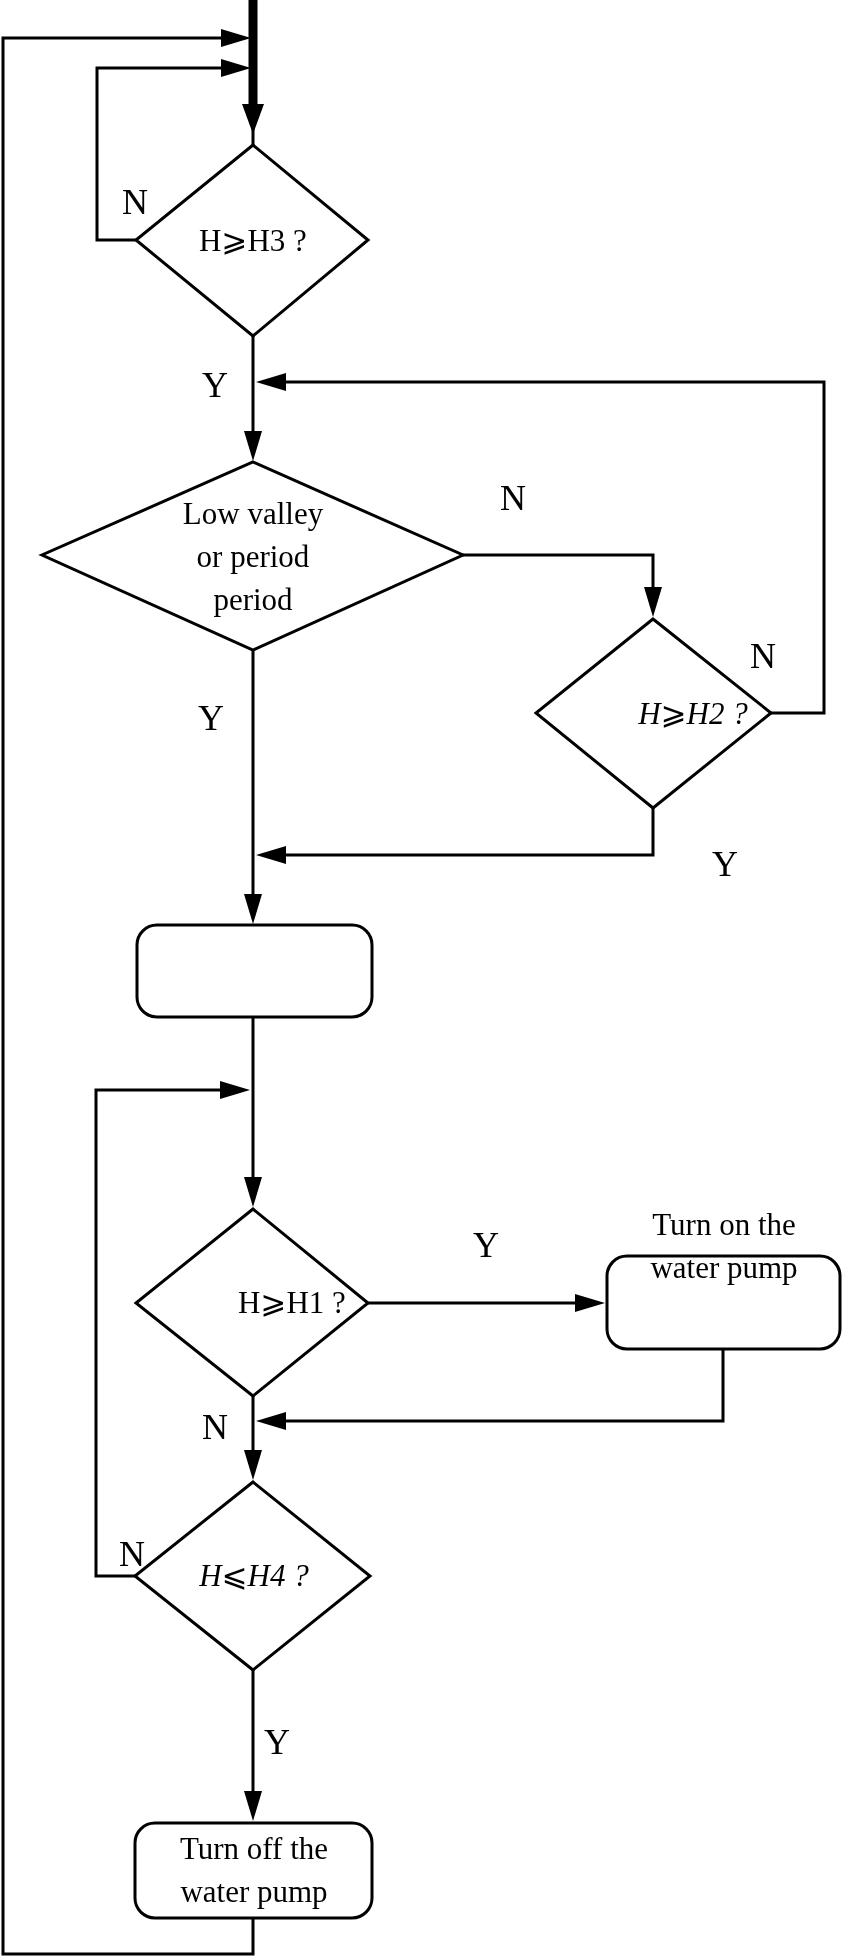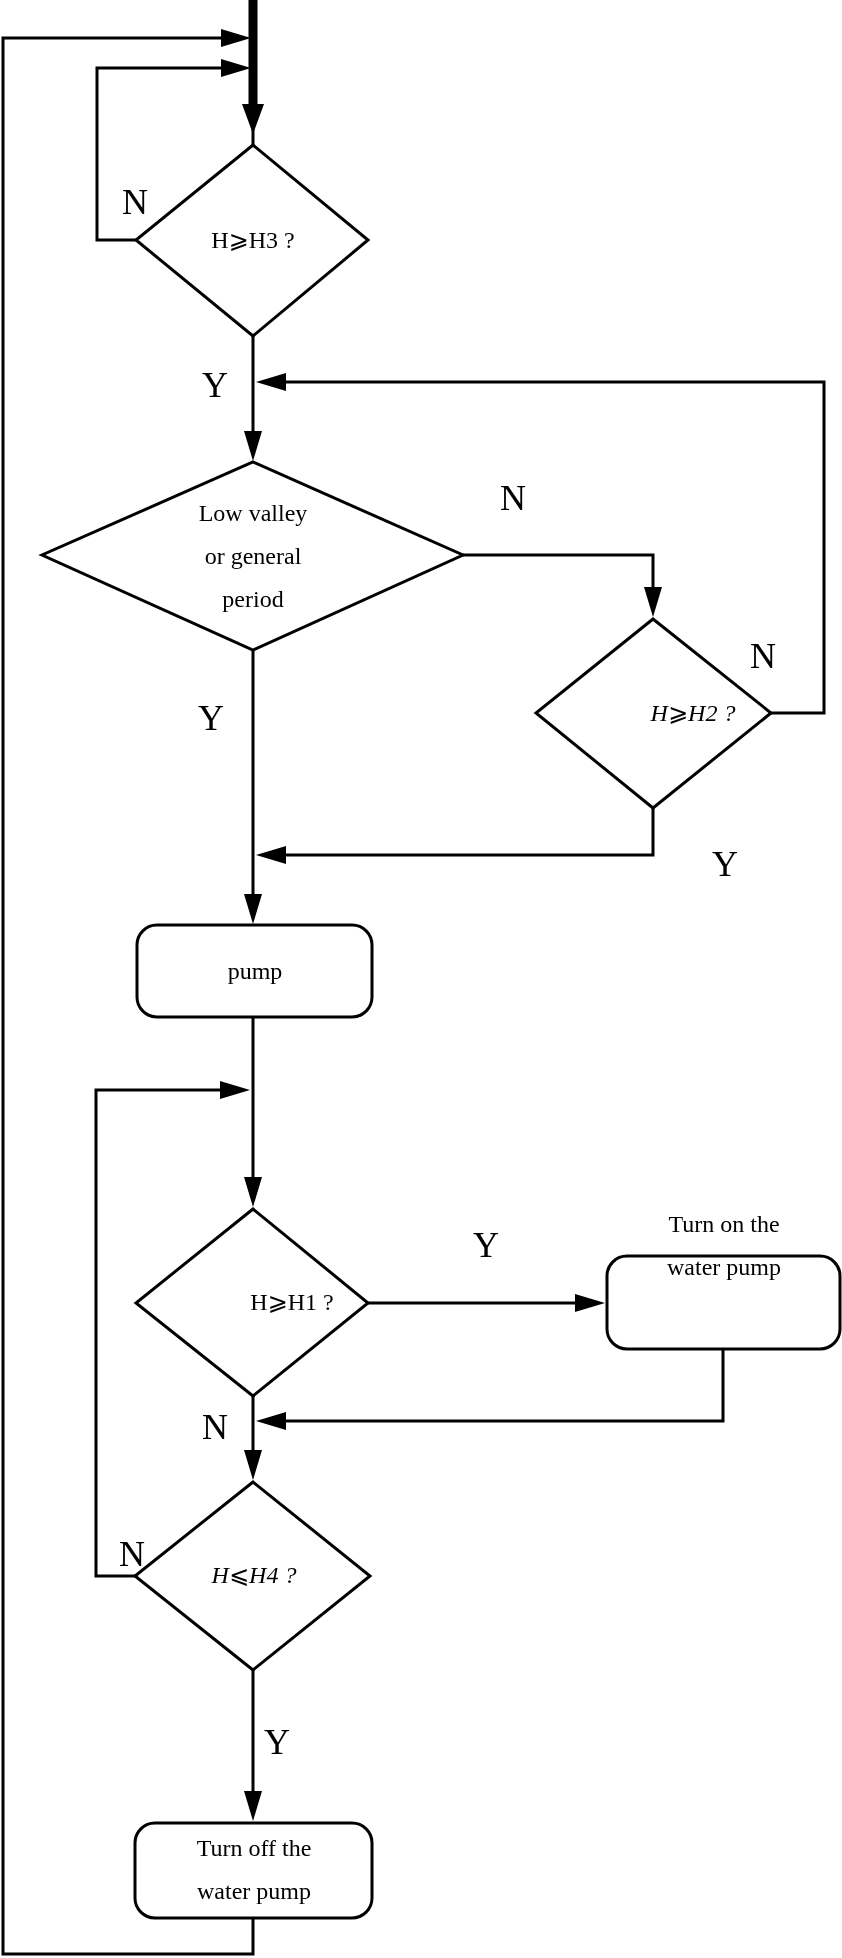--- a/index.html
+++ b/index.html
@@ -13,21 +13,21 @@
     overflow: hidden;
   }
   .canvas svg { position: absolute; left: 0; top: 0; }
   .lbl {
     position: absolute;
     transform: translate(-50%, -50%);
     text-align: center;
     white-space: nowrap;
     color: #000000;
   }
-  .node-text { font-size: 24px; line-height: 43px; }
+  .node-text { font-size: 31px; line-height: 43px; }
   .edge-lbl { font-size: 36px; line-height: 36px; }
 </style>
 </head>
 <body>
 
 <div class="canvas">
 
   <svg width="842" height="1958" viewBox="0 0 842 1958" fill="none" stroke="#000000" stroke-width="3">
 
     <g>
@@ -109,28 +109,27 @@
 
     <rect x="137" y="925" width="235" height="92" rx="20" fill="#ffffff"></rect>
     <rect x="607" y="1256" width="233" height="93" rx="20" fill="#ffffff"></rect>
     <rect x="135" y="1823" width="237" height="95" rx="20" fill="#ffffff"></rect>
   </svg>
 
   <div class="lbl node-text" style="left:253px; top:240px;">H⩾H3 ?</div>
 
   <div class="lbl node-text" style="left:253px; top:556px;">
     <div>Low valley</div>
-    <div>or general</div>
+    <div>or period</div>
     <div>period</div>
   </div>
 
   <div class="lbl node-text" style="left:693px; top:713px;font-style:italic;">H⩾H2 ?</div>
 
   <div class="lbl node-text" style="left:255px; top:971px;">
-    <div>pump</div>
   </div>
 
   <div class="lbl node-text" style="left:254px; top:1302px;margin-left:38px;">H⩾H1 ?</div>
 
   <div class="lbl node-text" style="left:724px; top:1246px;">
     <div>Turn on the</div>
     <div>water pump</div>
   </div>
 
   <div class="lbl node-text" style="left:254px; top:1575px;font-style:italic;">H⩽H4 ?</div>

